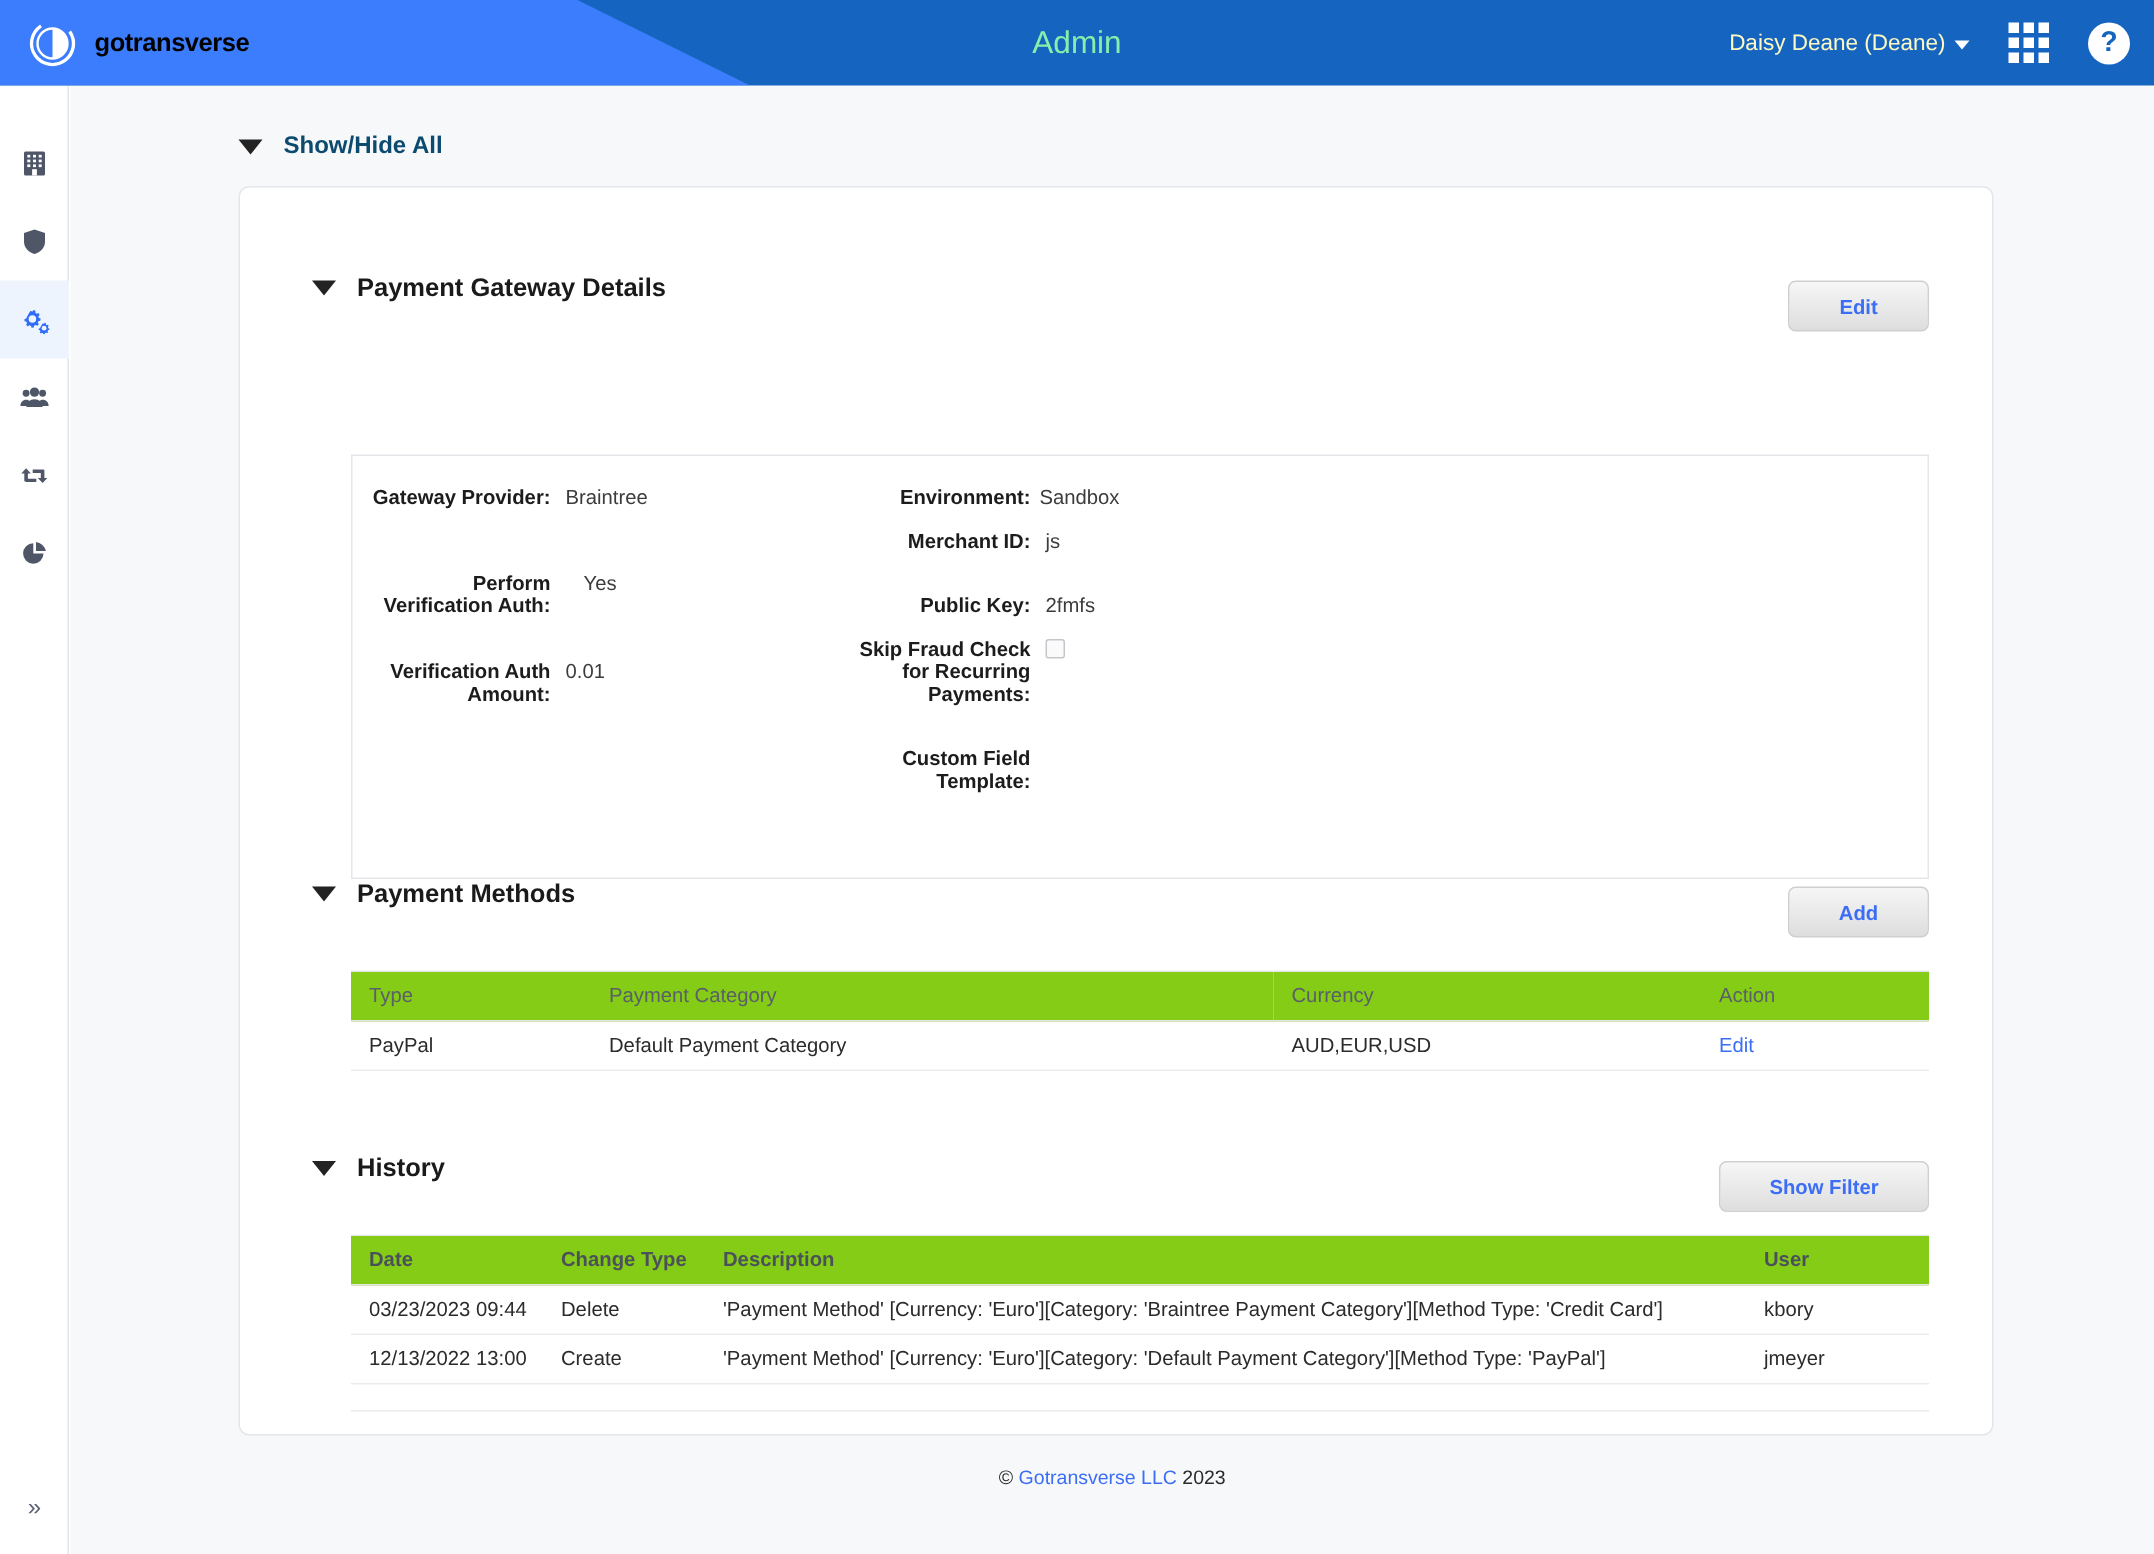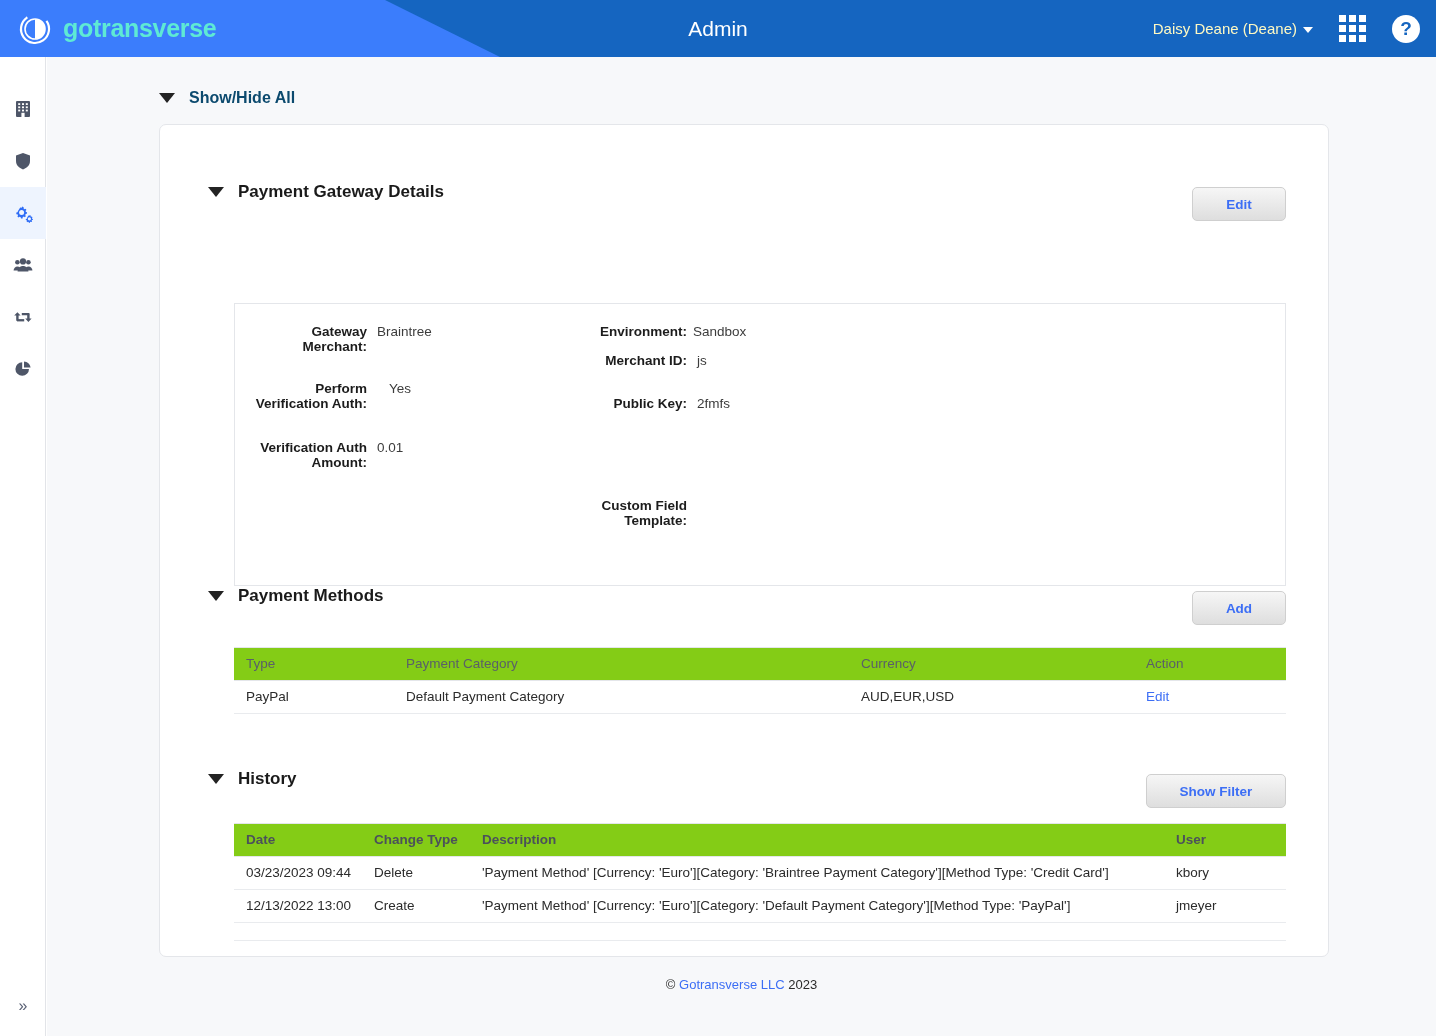--- a/index.html
+++ b/index.html
@@ -24,27 +24,27 @@
     background: #3b7dfc;
     clip-path: polygon(0 0, 385px 0, 500px 57px, 0 57px);
   }
   .logo-wrap {
     position: absolute; left: 18px; top: 0; height: 57px;
     display: flex; align-items: center; gap: 11px;
     z-index: 2;
   }
   .logo-mark { width: 34px; height: 34px; display: block; }
   .logo-text {
-    color: #5eead4; font-size: 25px; font-weight: bold;
+    color: #000000; font-size: 17px; font-weight: bold;
     letter-spacing: -0.3px;
   }
   .header-title {
     position: absolute; left: 0; top: 0; width: 1436px; height: 57px;
     display: flex; align-items: center; justify-content: center;
-    color: #ffffff; font-size: 21px; font-weight: normal;
+    color: #86efac; font-size: 21px; font-weight: normal;
     z-index: 1;
   }
   .header-right {
     position: absolute; right: 16px; top: 0; height: 57px;
     display: flex; align-items: center; gap: 26px; z-index: 2;
   }
   .user-menu {
     display: flex; align-items: center; gap: 6px;
     color: #fef9c3; font-size: 15px; cursor: pointer;
   }
@@ -306,21 +306,21 @@
 
     <div class="section-header" style="left:48px; top:57px;">
       <span class="tri"></span>
       <span class="section-title">Payment Gateway Details</span>
     </div>
     <div class="btn" style="left:1032px; top:62px; width:94px; height:34px;">Edit</div>
 
     <div class="detail-box">
 
       <div class="dfield" style="left:12px; top:20px; width:300px;">
-        <span class="dlabel" style="width:120px;">Gateway Merchant:</span>
+        <span class="dlabel" style="width:120px;">Gateway Provider:</span>
         <span class="dvalue" style="margin-left:10px;">Braintree</span>
       </div>
       <div class="dfield" style="left:12px; top:77px; width:300px;">
         <span class="dlabel" style="width:120px;">Perform Verification Auth:</span>
         <span class="dvalue" style="margin-left:22px;">Yes</span>
       </div>
       <div class="dfield" style="left:12px; top:136px; width:300px;">
         <span class="dlabel" style="width:120px;">Verification Auth Amount:</span>
         <span class="dvalue" style="margin-left:10px;">0.01</span>
       </div>
@@ -329,20 +329,24 @@
         <span class="dlabel" style="width:134px;">Environment:</span>
         <span class="dvalue" style="margin-left:6px;">Sandbox</span>
       </div>
       <div class="dfield" style="left:318px; top:49px; width:300px;">
         <span class="dlabel" style="width:134px;">Merchant ID:</span>
         <span class="dvalue" style="margin-left:10px;">js</span>
       </div>
       <div class="dfield" style="left:318px; top:92px; width:300px;">
         <span class="dlabel" style="width:134px;">Public Key:</span>
         <span class="dvalue" style="margin-left:10px;">2fmfs</span>
+      </div>
+      <div class="dfield" style="left:318px; top:121px; width:320px;">
+        <span class="dlabel" style="width:134px;">Skip Fraud Check for Recurring Payments:</span>
+        <span class="chk" style="margin-left:10px; margin-top:1px;"></span>
       </div>
       <div class="dfield" style="left:318px; top:194px; width:320px;">
         <span class="dlabel" style="width:134px;">Custom Field Template:</span>
         <span class="dvalue" style="margin-left:10px;"></span>
       </div>
     </div>
 
     <div class="section-header" style="left:48px; top:461px;">
       <span class="tri"></span>
       <span class="section-title">Payment Methods</span>

